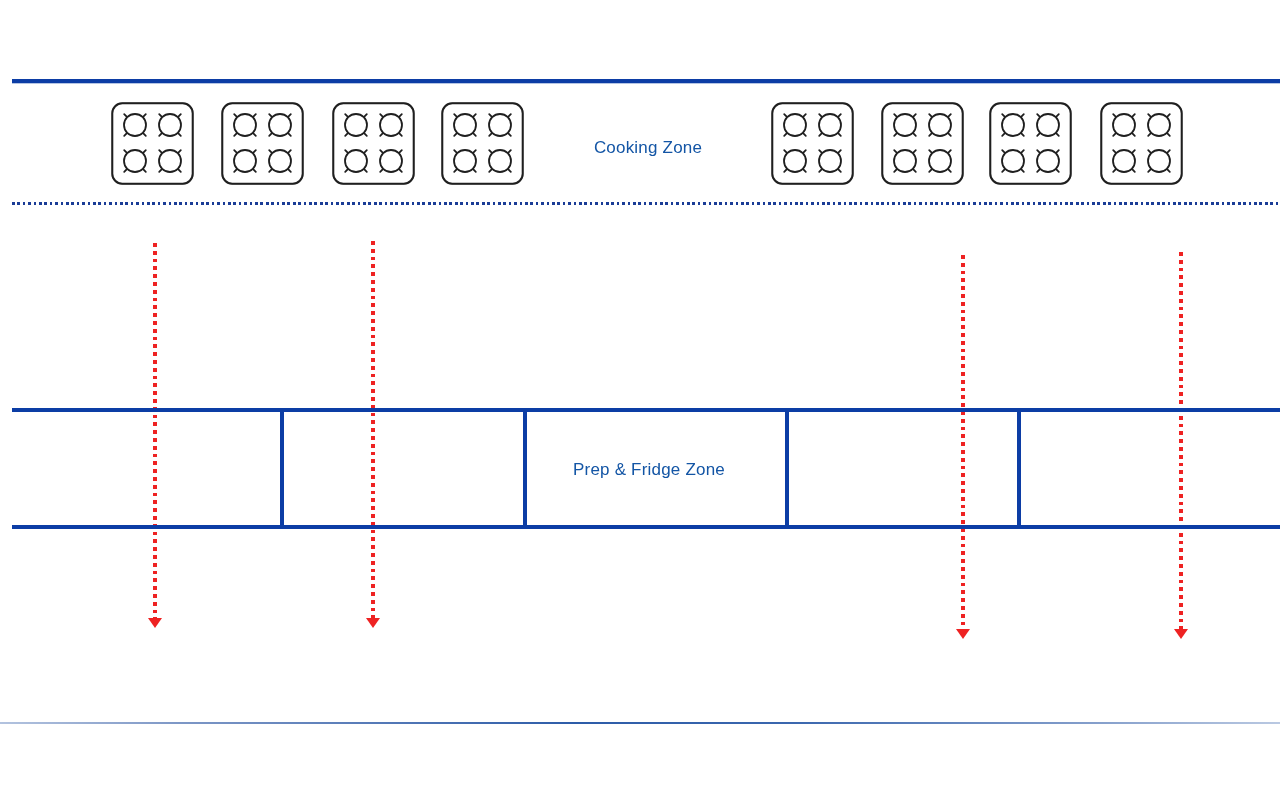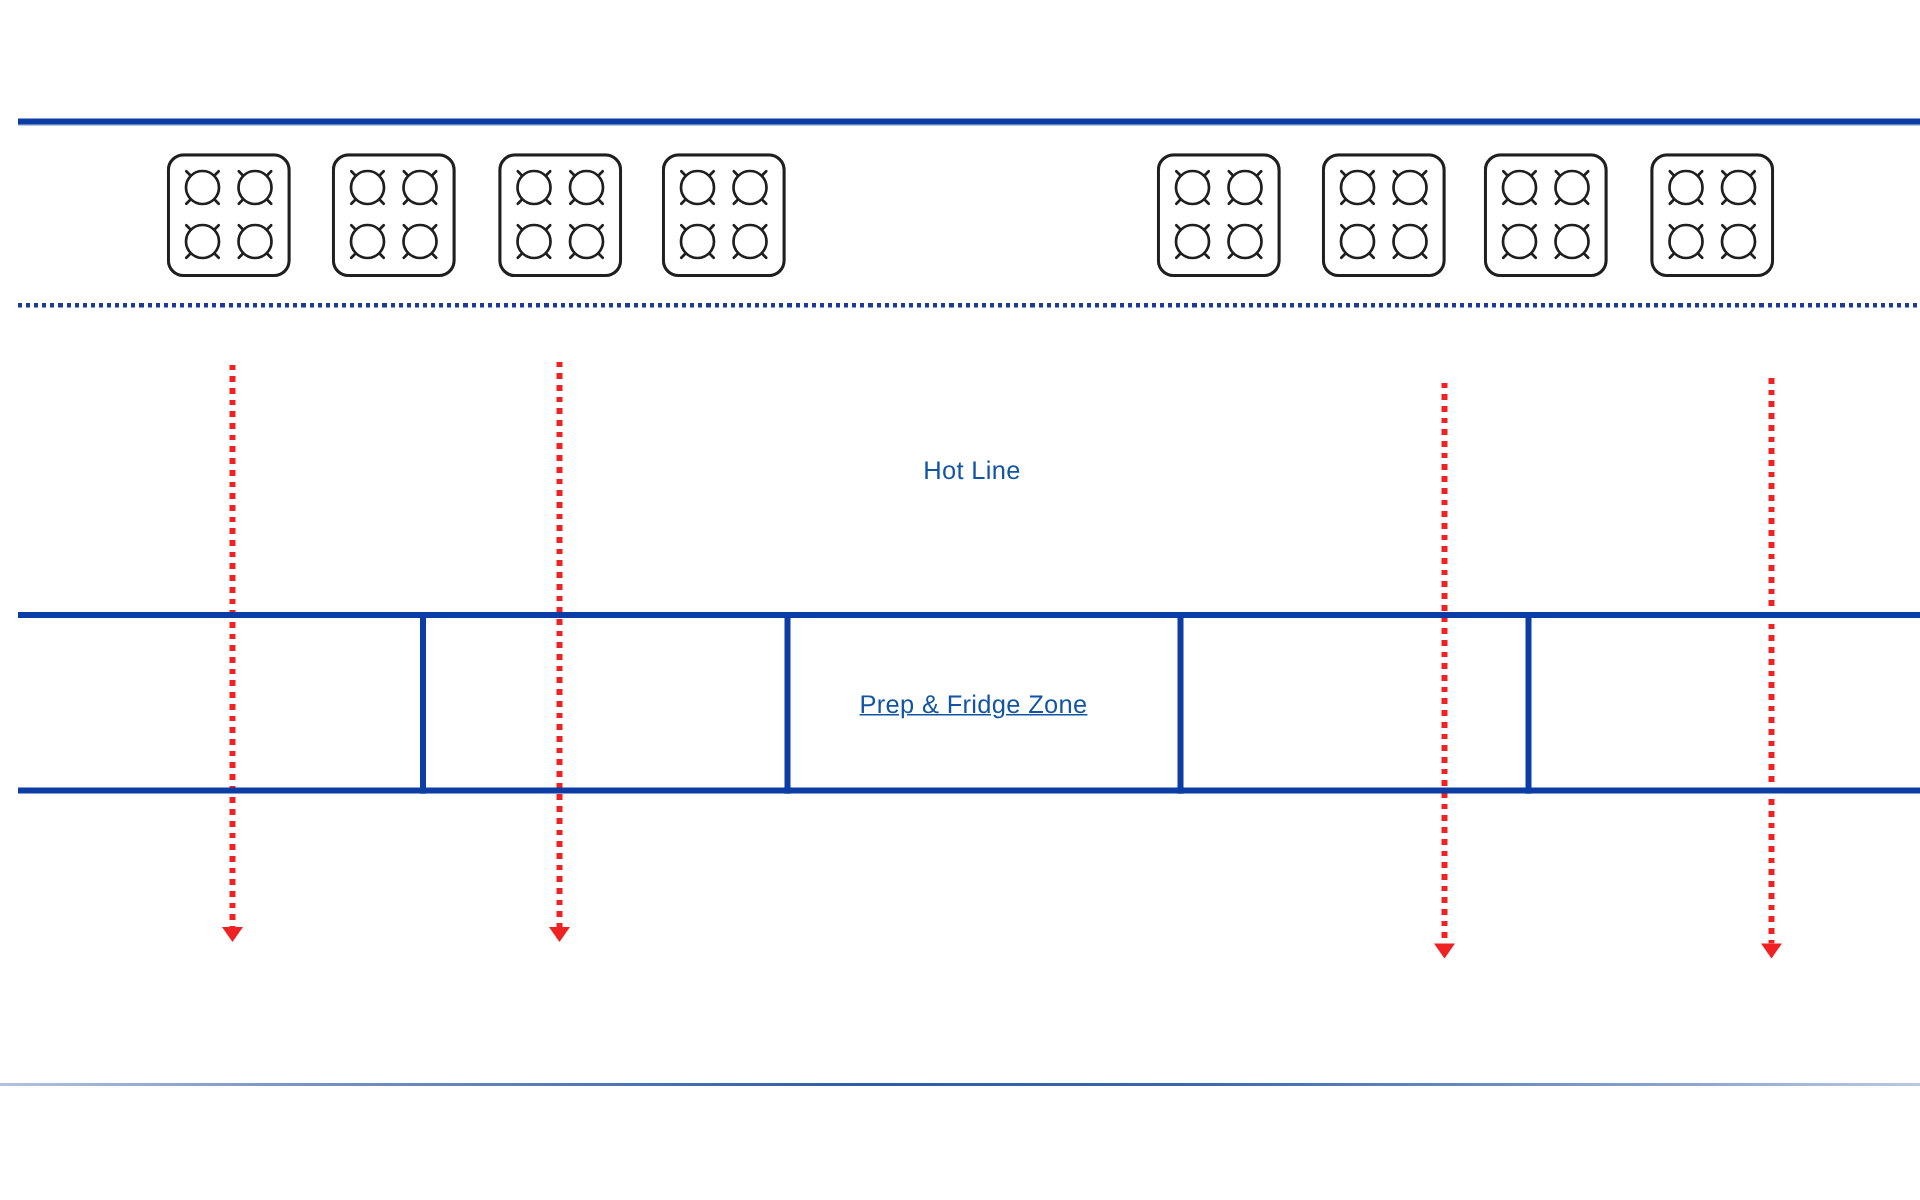--- a/index.html
+++ b/index.html
@@ -20,21 +20,21 @@
     position:absolute;left:12px;top:202px;width:1268px;height:3px;
     background:repeating-linear-gradient(to right,var(--dotted-blue) 0 2.7px,transparent 2.7px 5.4px);
   }
   .stove{position:absolute;filter:drop-shadow(0.8px 0.9px 0.5px rgba(70,70,70,.45));}
   .label{
     position:absolute;width:300px;text-align:center;font-size:17px;line-height:22px;
     color:var(--label-blue);letter-spacing:0.2px;
   }
   #lbl-cooking{left:498px;top:137px;}
   #lbl-hot{left:498px;top:303px;}
-  #lbl-prep{left:499px;top:459px;text-decoration:underline;}
+  #lbl-prep{left:499px;top:459px;}
   #lbl-service{left:511px;top:616px;}
   .flow-arrow{
     position:absolute;width:4px;
     background:repeating-linear-gradient(to bottom,var(--arrow-red) 0 3.8px,transparent 3.8px 7.8px);
   }
   .arrow-head{
     position:absolute;bottom:-10px;left:50%;transform:translateX(-50%);
     width:0;height:0;border-left:7px solid transparent;border-right:7px solid transparent;
     border-top:10px solid var(--arrow-red);
   }
@@ -231,39 +231,39 @@
           <line x1="18.8" y1="53.8" x2="13.2" y2="48.2"></line>
           <circle cx="24" cy="59" r="11" fill="#fff"></circle>
           <line x1="64.2" y1="64.2" x2="69.8" y2="69.8"></line>
           <line x1="53.8" y1="64.2" x2="48.2" y2="69.8"></line>
           <line x1="64.2" y1="53.8" x2="69.8" y2="48.2"></line>
           <line x1="53.8" y1="53.8" x2="48.2" y2="48.2"></line>
           <circle cx="59" cy="59" r="11" fill="#fff"></circle>
   </svg></div>
     </div>
 
+  <div class="label" id="lbl-cooking">Cooking Zone</div>
 
   <div class="dotted-line" style="top: 202px;"></div>
 
   <div id="arrows">
       <div class="flow-arrow" style="left: 153px; top: 243px; height: 375px;">
         <div class="arrow-head"></div>
       </div>
       <div class="flow-arrow" style="left: 371px; top: 241px; height: 377px;">
         <div class="arrow-head"></div>
       </div>
       <div class="flow-arrow" style="left: 961px; top: 255px; height: 374px;">
         <div class="arrow-head"></div>
       </div>
       <div class="flow-arrow" style="left: 1179px; top: 252px; height: 377px;">
         <div class="arrow-head"></div>
       </div>
     </div>
 
-  <div class="label" id="lbl-hot">Hot Line</div>
 
   <div class="prep-line" id="prep-top" style="left: 12px; top: 408px; width: 1268px;"></div>
   <div class="prep-line" id="prep-bottom" style="left: 12px; top: 525px; width: 1268px;"></div>
   <div id="dividers">
       <div class="prep-divider" style="left: 280px; top: 408px; height: 121px;"></div>
       <div class="prep-divider" style="left: 523px; top: 408px; height: 121px;"></div>
       <div class="prep-divider" style="left: 785px; top: 408px; height: 121px;"></div>
       <div class="prep-divider" style="left: 1017px; top: 408px; height: 121px;"></div>
     </div>
 

